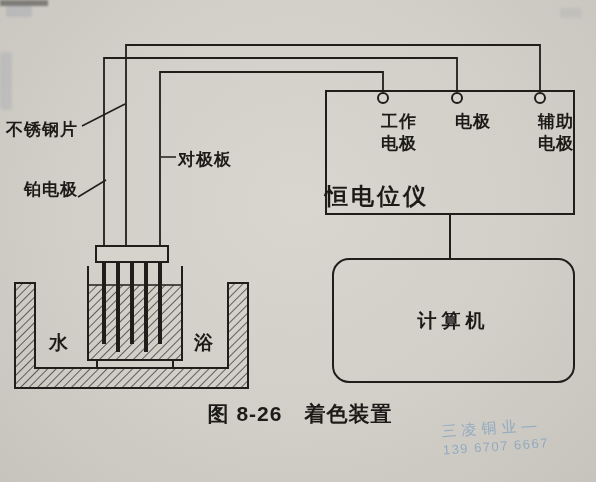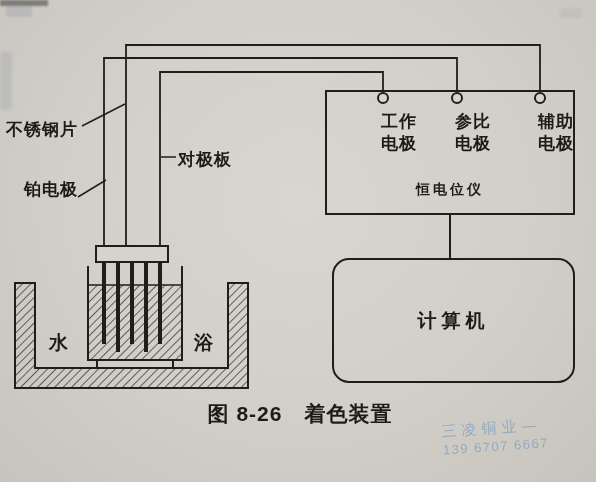--- a/index.html
+++ b/index.html
@@ -30,21 +30,21 @@
     border:2px solid #1f1e1b;background:#d8d5cf;
   }
   .term-label{
     position:absolute;width:68px;text-align:right;
     font-size:17px;font-weight:700;line-height:22px;
     letter-spacing:1px;
   }
   .term-label span{display:block;}
   .pstat-name{
     position:absolute;left:325px;top:181px;width:250px;
-    text-align:center;font-size:14px;font-weight:700;letter-spacing:3px;
+    text-align:left;font-size:23px;font-weight:700;letter-spacing:3px;
   }
   .computer-box{
     display:flex;align-items:center;justify-content:center;
     font-size:19px;font-weight:700;letter-spacing:5px;border-radius:17px;
   }
   .caption{
     position:absolute;left:0;top:400px;width:600px;
     text-align:center;font-size:21px;font-weight:700;letter-spacing:1px;
   }
   .watermark{
@@ -117,21 +117,20 @@
   <div class="box" style="left:325px;top:90px;width:250px;height:125px;"></div>
   <div class="terminal" style="left:377px;top:92px;"></div>
   <div class="terminal" style="left:451px;top:92px;"></div>
   <div class="terminal" style="left:534px;top:92px;"></div>
 
   <div class="term-label" style="left:349px;top:111px;">
     <span>工作</span>
     <span>电极</span>
   </div>
   <div class="term-label" style="left:423px;top:111px;">
-    <span>参比</span>
     <span>电极</span>
   </div>
   <div class="term-label" style="left:506px;top:111px;">
     <span>辅助</span>
     <span>电极</span>
   </div>
 
   <div class="pstat-name">恒电位仪</div>
 
   <div class="box computer-box" style="left:332px;top:258px;width:243px;height:125px;">

